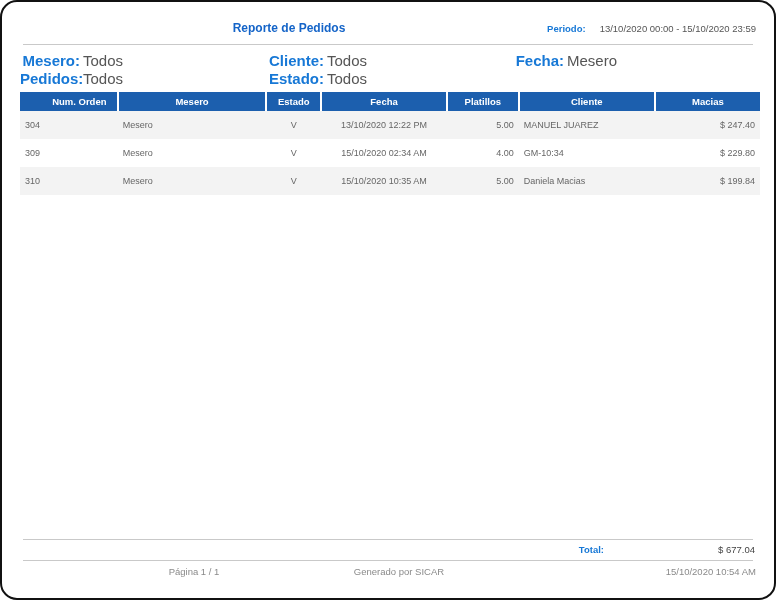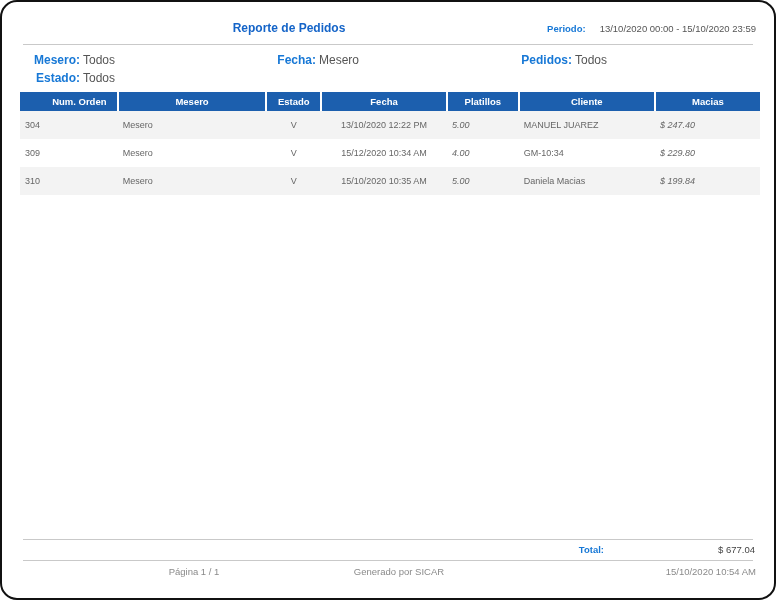--- a/index.html
+++ b/index.html
@@ -31,21 +31,21 @@
     position:absolute;right:18px;top:21px;font-size:9.5px;white-space:nowrap;
   }
   .period-label{color:var(--accent);font-weight:bold;margin-right:14px;}
   .period-value{color:#555;}
   .rule{position:absolute;left:21px;right:21px;height:0;border-top:1px solid #c9c9c9;}
   .rule-header{top:42px;}
   
   .filters{
     position:absolute;top:49px;left:18px;right:18px;
     display:grid;grid-template-columns:244px 248px auto;grid-auto-rows:18px;
-    font-size:12px;align-items:center;
+    font-size:15px;align-items:center;
   }
   .filter{white-space:nowrap;}
   .filter-label{display:inline-block;width:60px;text-align:right;color:var(--accent);font-weight:bold;}
   .filter-value{color:#555;margin-left:3px;}
   
   .orders-table{
     position:absolute;top:90px;left:18px;width:740px;
     border-collapse:collapse;table-layout:fixed;
   }
   .orders-table thead th{
@@ -54,21 +54,21 @@
   }
   .orders-table thead th:first-child{border-left:none;padding-left:24px;}
   .orders-table tbody td{
     font-size:9px;color:var(--text-muted);padding:9px 5px;
     white-space:nowrap;overflow:hidden;
   }
   .orders-table tbody tr{height:13px;}
   .orders-table tbody tr.odd{background:var(--row-stripe);}
   .al{text-align:left;}
   .ac{text-align:center;}
-  .ar{text-align:left;font-style:italic;}
+  .ar{text-align:right;}
   
   .rule-total-top{top:537px;}
   .rule-total-bottom{top:558px;}
   .total-row{position:absolute;top:542px;left:0;right:0;height:14px;font-size:9.5px;padding-left:28px;}
   .total-label{position:absolute;right:170px;color:var(--accent);font-weight:bold;}
   .total-value{position:absolute;right:19px;color:#444;}
   .report-footer{position:absolute;top:564px;left:0;right:0;height:14px;font-size:9.5px;color:var(--footer-text);padding-left:28px;}
   .footer-page{position:absolute;left:192px;transform:translateX(-50%);white-space:nowrap;}
   .footer-generated{position:absolute;left:397px;transform:translateX(-50%);white-space:nowrap;}
   .footer-date{position:absolute;right:18px;white-space:nowrap;}
@@ -82,20 +82,23 @@
     <h1 class="report-title">Reporte de Pedidos</h1>
     <div class="period">
       <span class="period-label">Periodo:</span><span class="period-value">13/10/2020 00:00 - 15/10/2020 23:59</span>
     </div>
   </div>
   <div class="rule rule-header"></div>
 
   <div class="filters">
     <div class="filter">
       <span class="filter-label">Mesero:</span><span class="filter-value">Todos</span>
+    </div>
+    <div class="filter">
+      <span class="filter-label">Cliente:</span><span class="filter-value">Todos</span>
     </div>
     <div class="filter">
       <span class="filter-label" style="width:52px">Fecha:</span><span class="filter-value">Mesero</span>
     </div>
     <div class="filter">
       <span class="filter-label">Pedidos:</span><span class="filter-value">Todos</span>
     </div>
     <div class="filter">
       <span class="filter-label">Estado:</span><span class="filter-value">Todos</span>
     </div>
@@ -130,21 +133,21 @@
         <td class="ac">V</td>
         <td class="ac">13/10/2020 12:22 PM</td>
         <td class="ar">5.00</td>
         <td class="al">MANUEL JUAREZ</td>
         <td class="ar">$ 247.40</td>
       </tr>
       <tr>
         <td class="al">309</td>
         <td class="al">Mesero</td>
         <td class="ac">V</td>
-        <td class="ac">15/12/2020 10:34 AM</td>
+        <td class="ac">15/10/2020 02:34 AM</td>
         <td class="ar">4.00</td>
         <td class="al">GM-10:34</td>
         <td class="ar">$ 229.80</td>
       </tr>
       <tr class="odd">
         <td class="al">310</td>
         <td class="al">Mesero</td>
         <td class="ac">V</td>
         <td class="ac">15/10/2020 10:35 AM</td>
         <td class="ar">5.00</td>

